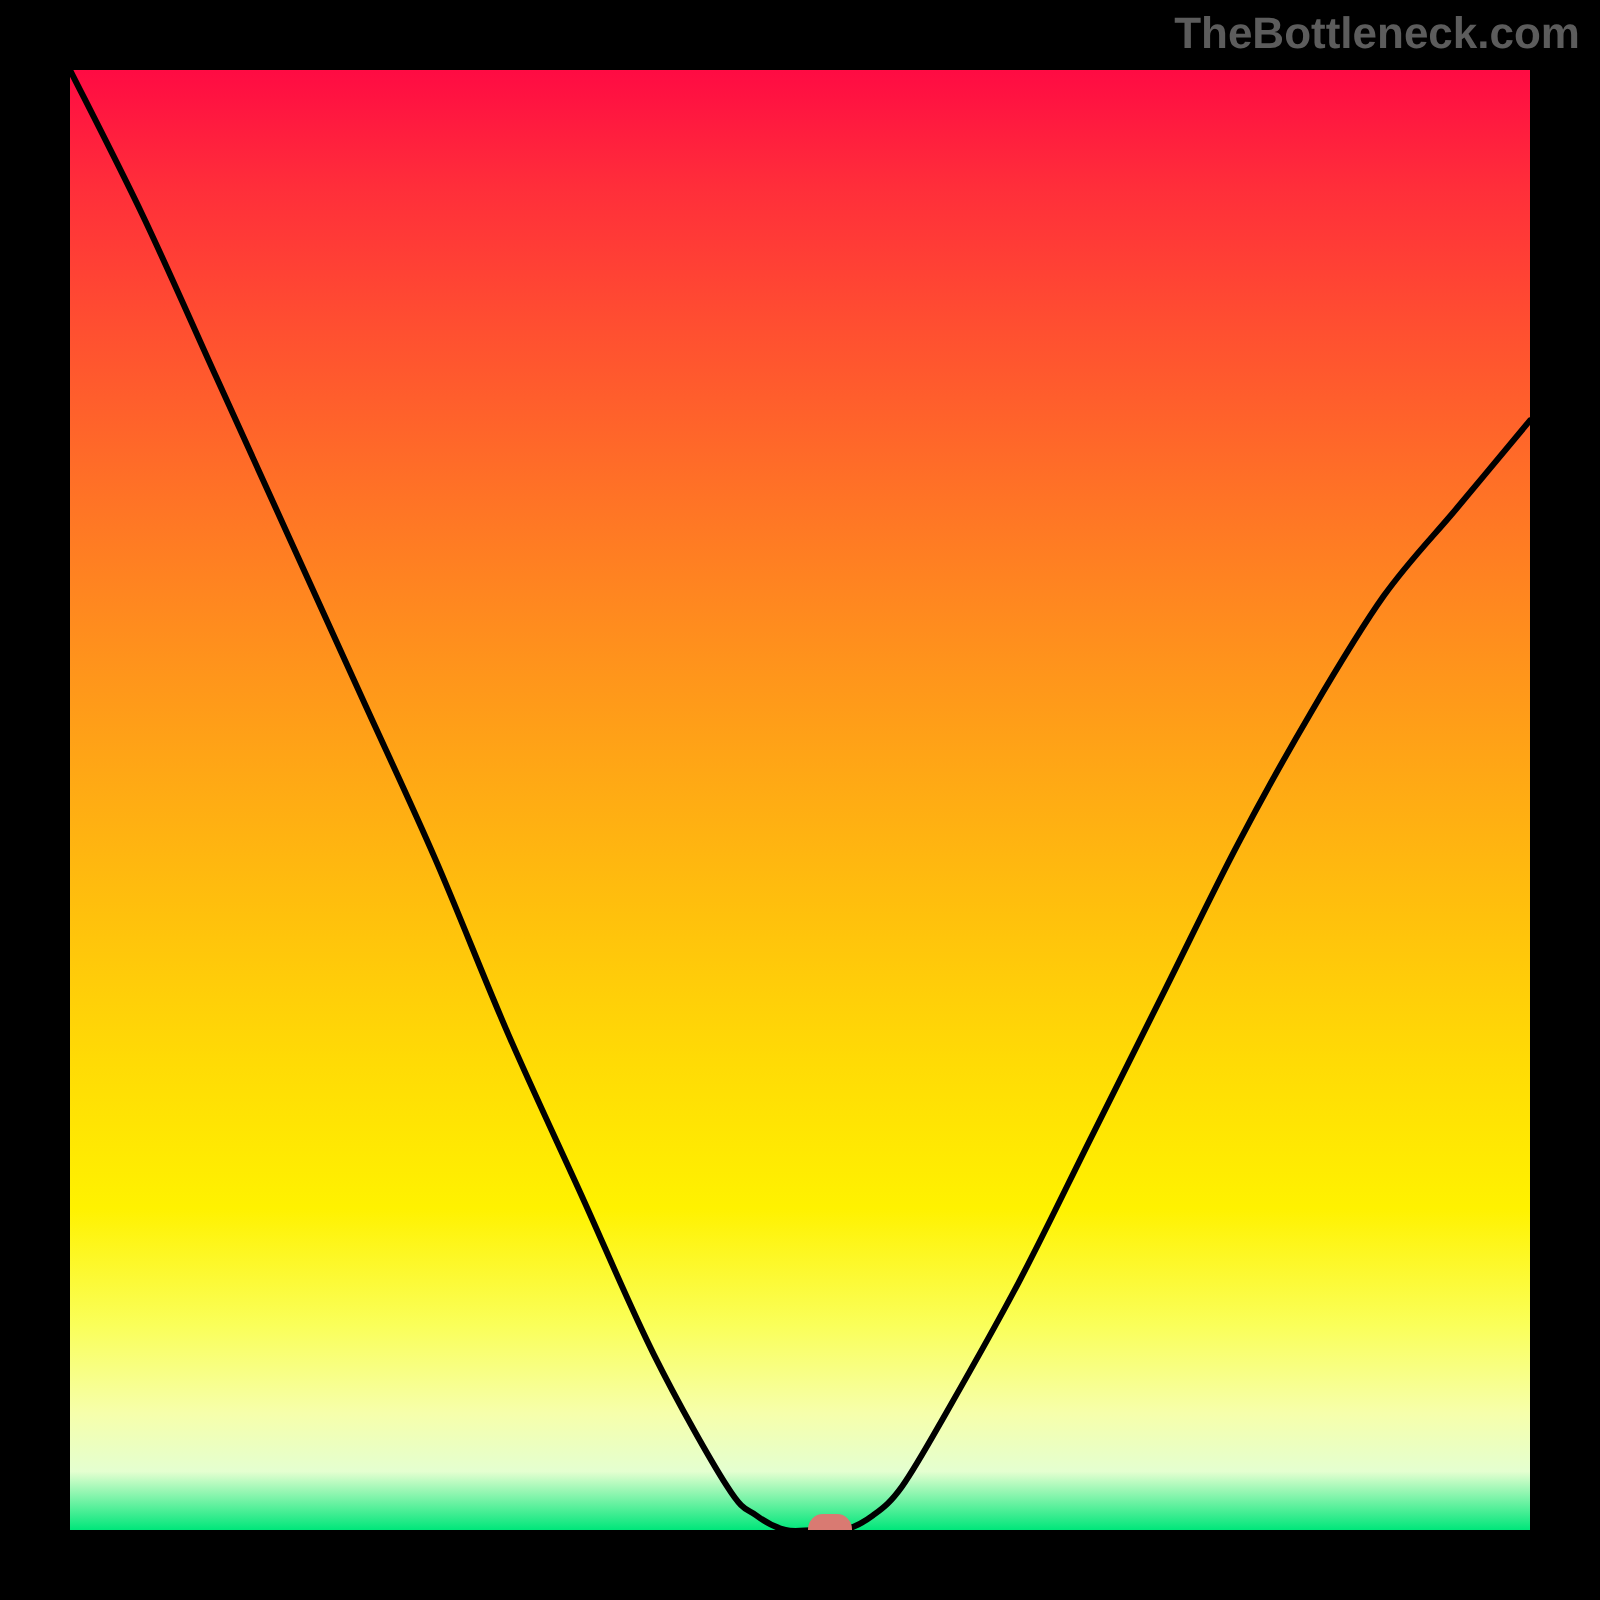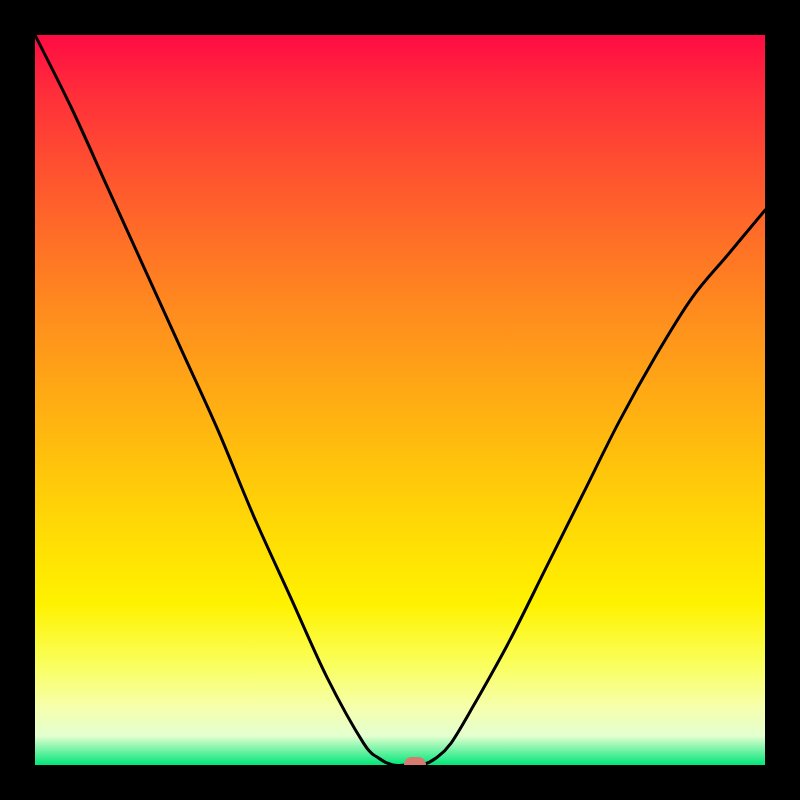--- a/index.html
+++ b/index.html
@@ -66,20 +66,21 @@
     position: absolute;
     width: 22px;
     height: 15px;
     background: #d97a72;
     border-radius: 8px;
   }
 </style>
 </head>
 <body>
 <div class="container">
+  <div class="watermark">TheBottleneck.com</div>
   <div class="plot-area">
     <div class="gradient-bg"></div>
     <svg class="curve" viewBox="0 0 730 730" preserveAspectRatio="none">
       <path id="curve-path" fill="none" stroke="#000" stroke-width="3" stroke-linecap="round" d="M 0 0 C 6.083333333333333 12.166666666666666 24.333333333333336 47.45 36.5 73 C 48.666666666666664 98.55 60.833333333333336 126.53333333333329 73 153.29999999999995 C 85.16666666666667 180.0666666666666 97.33333333333333 206.8333333333333 109.5 233.59999999999997 C 121.66666666666667 260.3666666666667 133.83333333333334 287.1333333333334 146 313.90000000000003 C 158.16666666666666 340.6666666666667 170.33333333333334 366.2166666666667 182.5 394.2 C 194.66666666666666 422.1833333333333 206.83333333333334 453.8166666666666 219 481.79999999999995 C 231.16666666666666 509.7833333333333 243.33333333333331 535.3333333333334 255.49999999999997 562.1 C 267.66666666666663 588.8666666666667 279.8333333333333 618.0666666666666 292 642.4 C 304.1666666666667 666.7333333333333 319.98333333333335 694.7166666666667 328.5 708.1 C 337.01666666666665 721.4833333333333 338.2333333333333 719.0500000000001 343.09999999999997 722.7 C 347.96666666666664 726.35 352.8333333333333 728.7833333333333 357.7 730 C 362.56666666666666 731.2166666666667 367.43333333333334 730 372.3 730 C 377.1666666666667 730 382.03333333333336 731.2166666666667 386.90000000000003 730 C 391.7666666666667 728.7833333333333 396.6333333333334 726.35 401.50000000000006 722.7 C 406.36666666666673 719.0500000000001 410.01666666666665 716.6166666666667 416.09999999999997 708.1 C 422.1833333333333 699.5833333333334 428.26666666666665 688.6333333333333 438 671.6 C 447.73333333333335 654.5666666666667 462.33333333333337 629.0166666666667 474.5 605.9 C 486.66666666666663 582.7833333333333 498.83333333333326 557.2333333333333 510.99999999999994 532.9 C 523.1666666666666 508.56666666666666 535.3333333333334 484.2333333333333 547.5 459.9 C 559.6666666666666 435.56666666666666 571.8333333333334 410.0166666666667 584 386.90000000000003 C 596.1666666666666 363.78333333333336 608.3333333333334 341.8833333333333 620.5 321.2 C 632.6666666666666 300.51666666666665 644.8333333333334 279.8333333333333 657 262.8 C 669.1666666666666 245.76666666666668 681.3333333333334 233.60000000000005 693.5 219.00000000000006 C 705.6666666666666 204.40000000000006 723.9166666666666 182.50000000000006 730 175.20000000000005"></path>
     </svg>
     <div class="marker" id="marker" style="left: 368.6px; top: 722px; background: rgb(217, 122, 114);"></div>
   </div>
 </div>
 
 </body></html>

